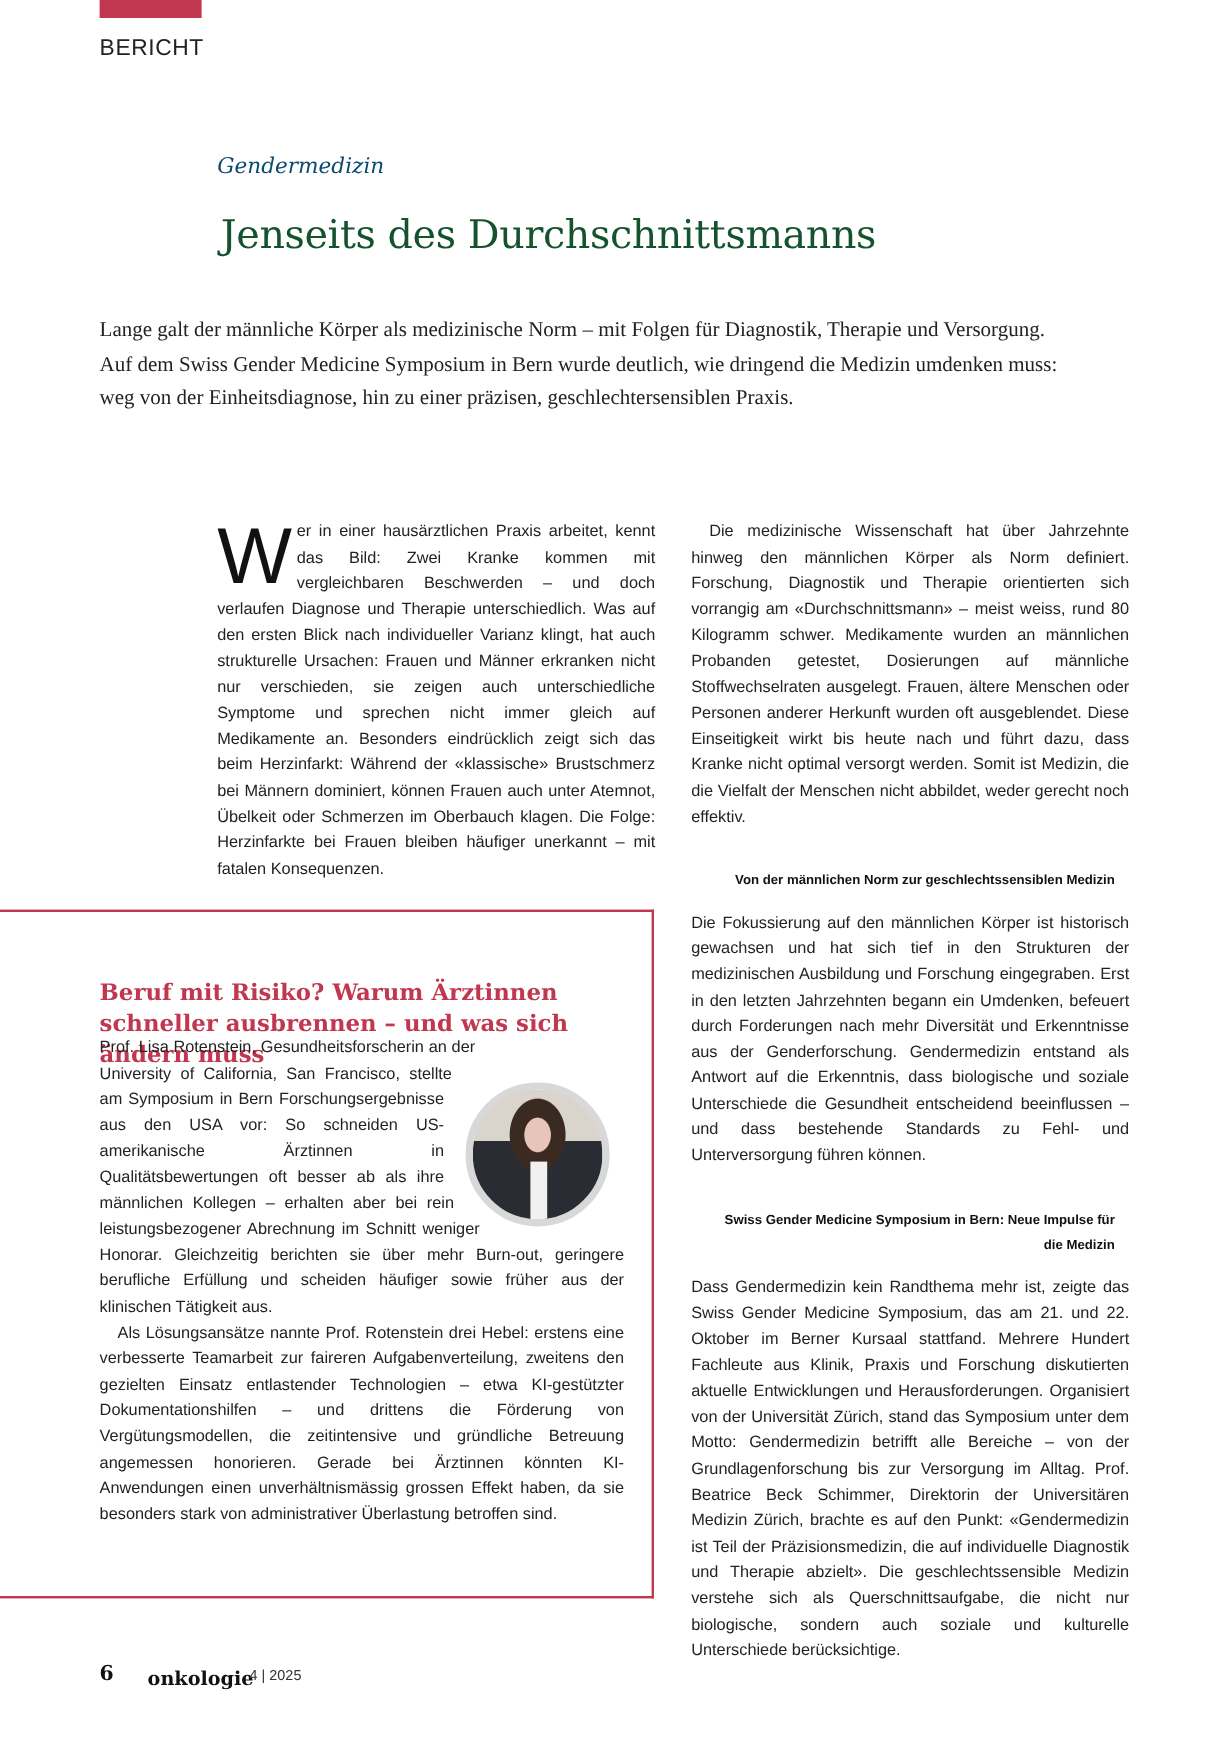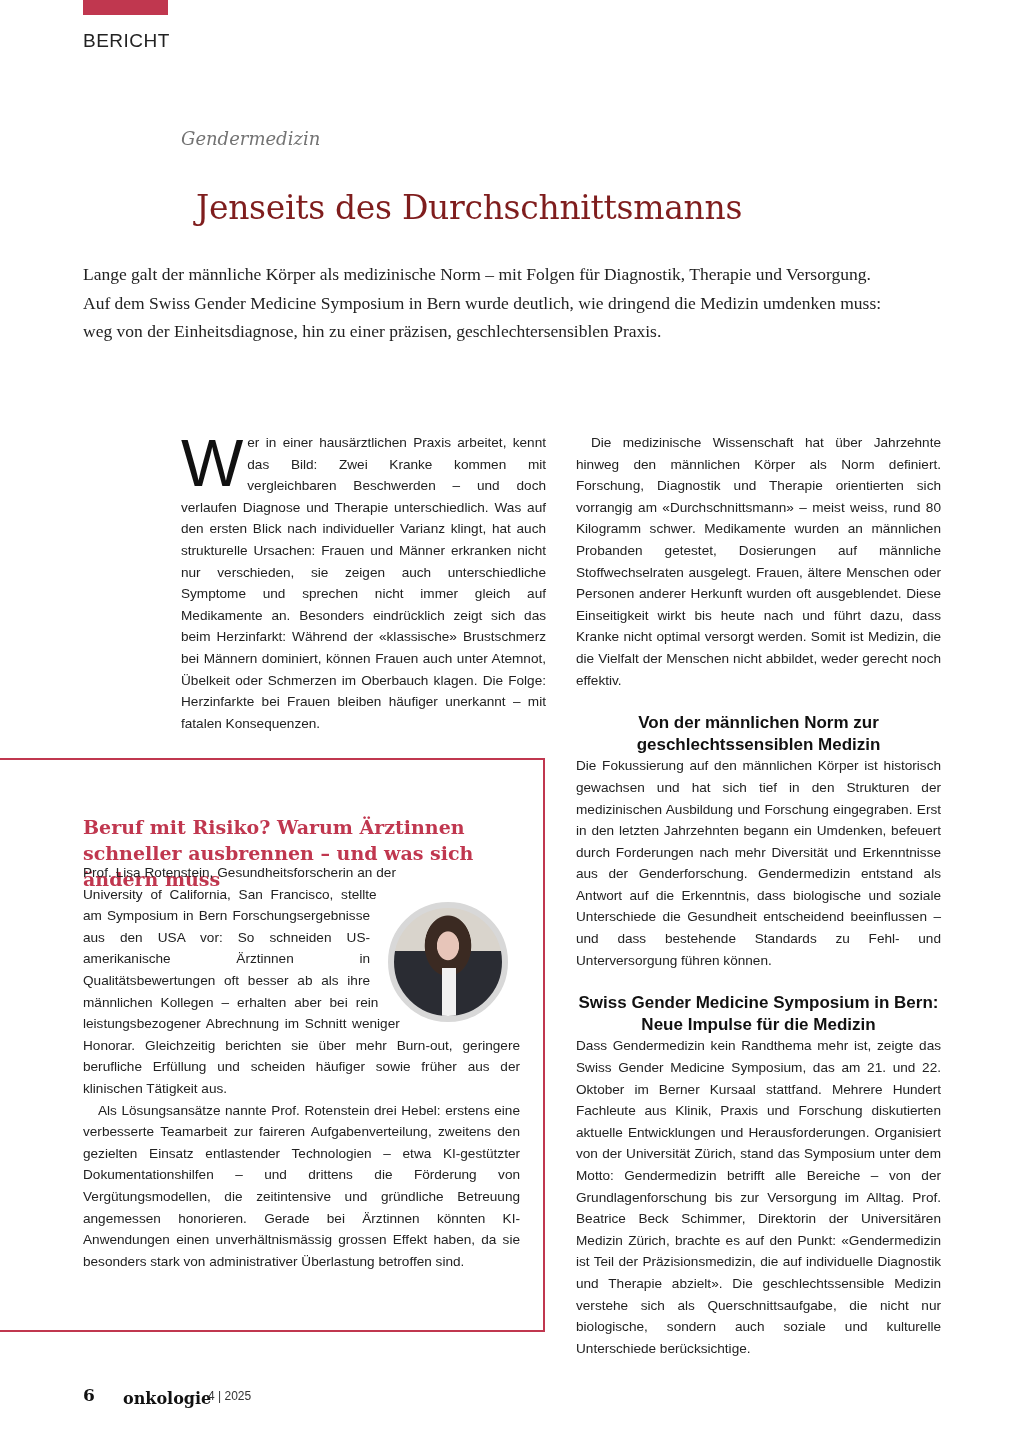--- a/index.html
+++ b/index.html
@@ -1,28 +1,28 @@
 <!DOCTYPE html>
 <html><head>
 <meta charset="utf-8">
 <style>
   html, body { margin: 0; padding: 0; background: #ffffff; }
   body { width: 1024px; height: 1448px; position: relative; overflow: hidden; color: #1a1a1a; }
   .topbar { position: absolute; left: 83px; top: 0; width: 85px; height: 15px; background: #c0374f; }
   .section { position: absolute; left: 83px; top: 30px; font-family: "Liberation Sans", sans-serif; font-size: 19px; letter-spacing: 0.5px; color: #222; }
-  .kicker { position: absolute; left: 181px; top: 128px; font-family: "DejaVu Serif", serif; font-style: italic; font-size: 18px; color: #737373; }
-  .title { position: absolute; left: 180px; top: 172px; font-family: "DejaVu Serif", serif; font-size: 33px; color: #7f1d1d; margin: 16px; font-weight: normal; letter-spacing: -0.3px; }
+  .kicker { position: absolute; left: 181px; top: 128px; font-family: "DejaVu Serif", serif; font-style: italic; font-size: 18px; color: #0c4a6e; }
+  .title { position: absolute; left: 180px; top: 172px; font-family: "DejaVu Serif", serif; font-size: 33px; color: #14532d; margin: 4px; font-weight: normal; letter-spacing: -0.3px; }
   .lead { position: absolute; left: 83px; top: 260px; width: 800px; font-family: "Liberation Serif", serif; font-size: 17.5px; line-height: 28.5px; color: #222; margin: 0; }
   .body { font-family: "Liberation Sans", sans-serif; font-size: 13.6px; line-height: 21.6px; color: #222; text-align: justify; hyphens: auto; }
   .col1 { position: absolute; left: 181px; top: 432px; width: 365px; }
   .col2 { position: absolute; left: 576px; top: 432px; width: 365px; }
   .p { margin: 0; }
   .indent { text-indent: 15px; }
   .dropcap { float: left; font-family: "Liberation Sans", sans-serif; font-size: 66px; line-height: 56px; margin: 3px 4px 0 0; color: #111; }
-  h3.sub { font-family: "Liberation Sans", sans-serif; font-weight: bold; font-size: 17px; line-height: 21.6px; margin: 0; color: #111; text-align: center; }
+  h3.sub { font-family: "Liberation Sans", sans-serif; font-weight: bold; font-size: 11px; line-height: 21.6px; margin: 12px; color: #111; text-align: right; }
   .gap { height: 21px; }
   .box { position: absolute; left: -2px; top: 758px; width: 545px; height: 570px; border: 2px solid #c0374f; border-left: none; }
   .box-title { position: absolute; left: 83px; top: 814px; width: 420px; font-family: "DejaVu Serif", serif; font-weight: bold; font-size: 19px; line-height: 26px; color: #c0374f; margin: 0; }
   .box-body { position: absolute; left: 83px; top: 862px; width: 437px; }
   .photo-wrap { float: right; width: 150px; height: 150px; margin: 4px -6px 0 6px; position: relative; shape-outside: circle(50%); }
   .photo { position: absolute; left: 12px; top: 20px; width: 120px; height: 120px; border-radius: 50%; border: 6px solid #d8d8d8; box-sizing: border-box; background: radial-gradient(ellipse at 50% 35%, #e7c5b9 0 14%, #3b2a22 15% 30%, transparent 31%), linear-gradient(180deg, #d9d4cc 0 40%, #2a2c33 40% 100%); overflow: hidden; }
   .photo .collar { position: absolute; left: 48px; top: 60px; width: 14px; height: 60px; background: #f1f1f1; }
   .footer-num { position: absolute; left: 83px; top: 1385px; font-family: "DejaVu Serif", serif; font-weight: bold; font-size: 17px; color: #111; }
   .footer-mag { position: absolute; left: 123px; top: 1389px; font-family: "DejaVu Serif", serif; font-weight: bold; font-size: 16px; color: #111; }
   .footer-issue { position: absolute; left: 208px; top: 1389px; font-family: "Liberation Sans", sans-serif; font-size: 12px; color: #333; }

